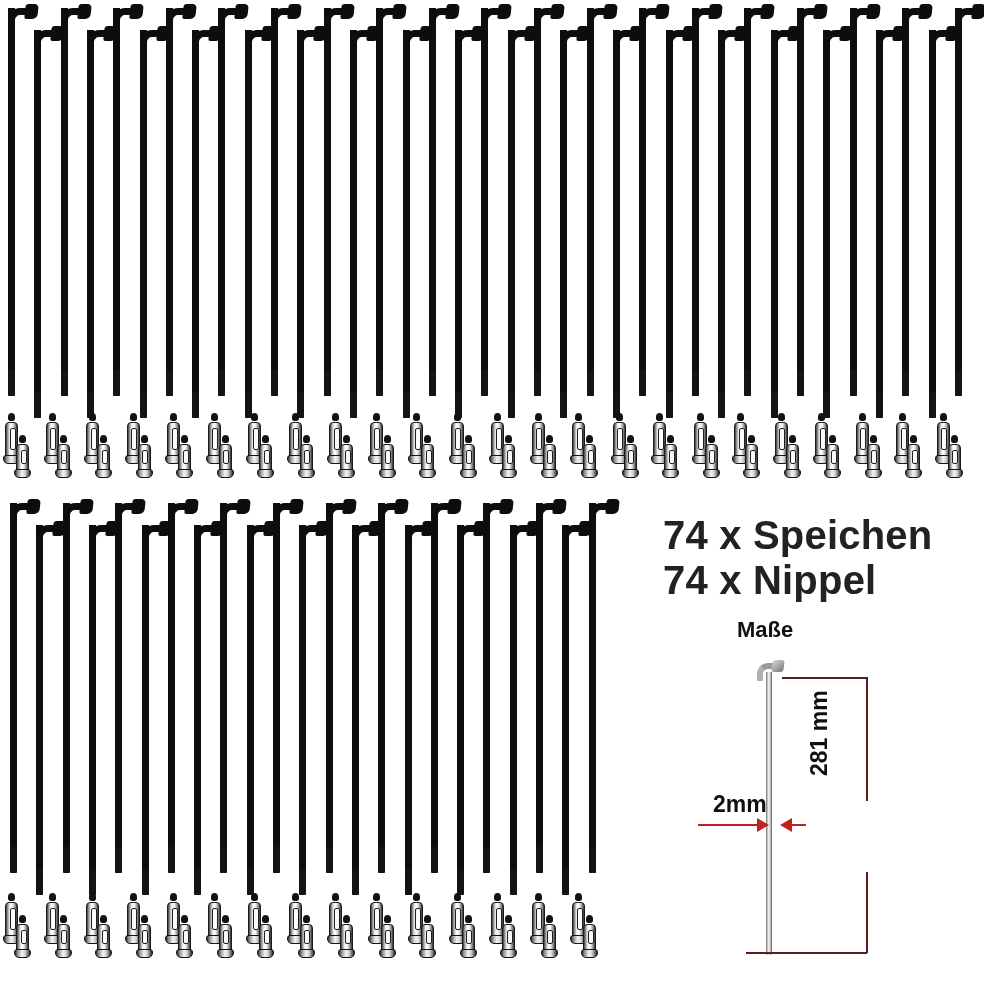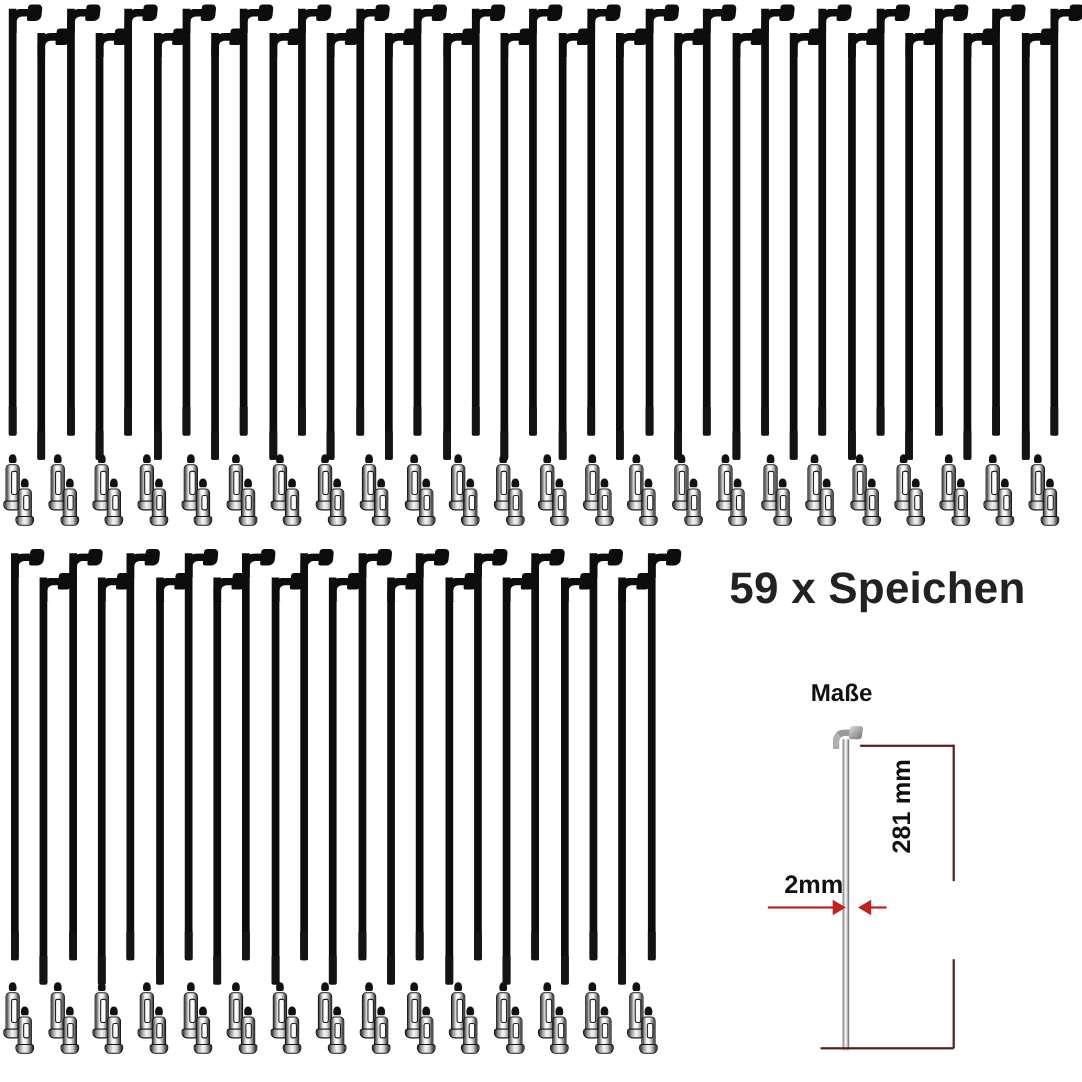--- a/index.html
+++ b/index.html
@@ -805,21 +805,22 @@
       </div>
       <div class="nipple" style="left: 582px; bottom: 2px; height: 34px;">
         <div class="cap"></div>
         <div class="body" style="height: 27px;">
           <div class="slot" style="height: 14px;"></div>
         </div>
         <div class="flange"></div>
       </div>
     </div>
 
-  <div class="count-text" id="count-speichen">59 x Speichen</div>
+  <div class="count-text" id="count-speichen">74 x Speichen</div>
+  <div class="count-text" id="count-nippel">74 x Nippel</div>
 
   <div id="dim-title">Maße</div>
 
   <div id="dim-spoke-shaft"></div>
   <div id="dim-spoke-elbow"></div>
   <div id="dim-spoke-head"></div>
 
   <div class="dimline" id="dim-tick-top"></div>
   <div class="dimline" id="dim-tick-bottom"></div>
   <div class="dimline" id="dim-vert-upper"></div>

